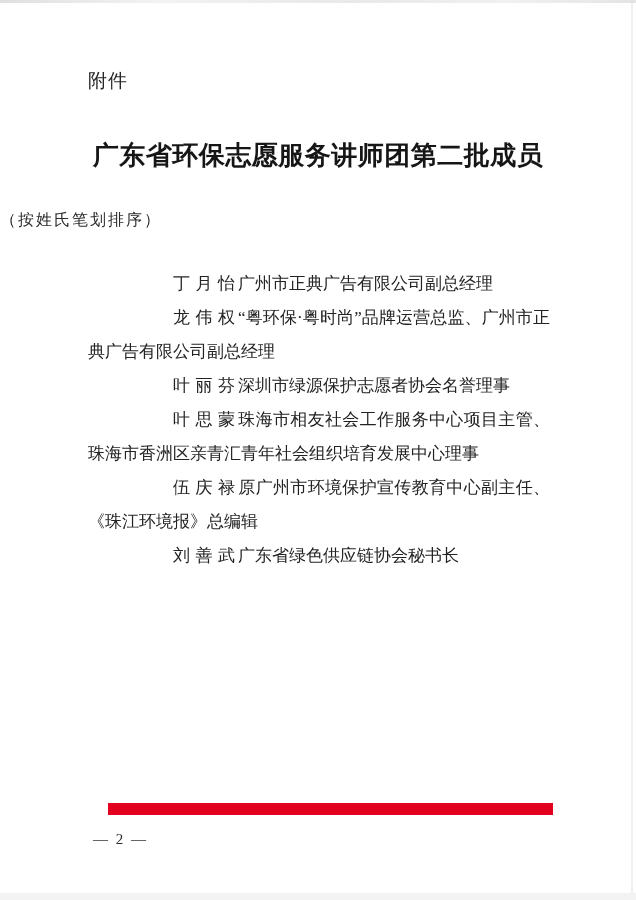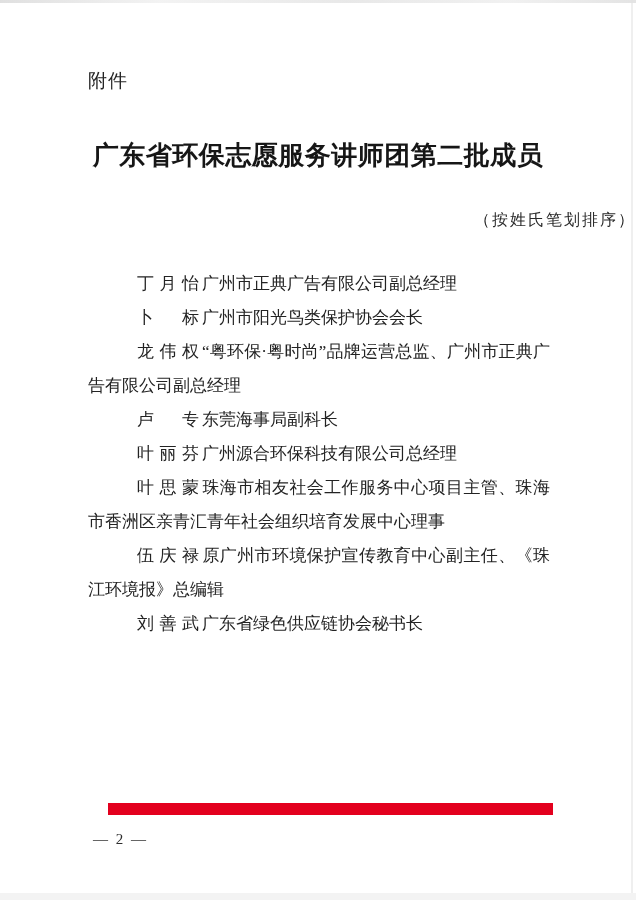--- a/index.html
+++ b/index.html
@@ -35,41 +35,42 @@
     text-align: center;
     font-family: Liberation Sans, sans-serif;
     font-weight: bold;
     font-size: 26px;
     line-height: 39px;
     letter-spacing: 0.5px;
     color: #161616;
   }
   .sort-note {
     position: absolute; left: 0; right: 0; top: 210px;
-    text-align: right;
+    text-align: left;
     font-size: 16px;
     letter-spacing: 2px;
     color: #2a2a2a;
   }
   .members {
     position: absolute; left: 88px; top: 267px; width: 462px;
     font-size: 17px;
     line-height: 34px;
     text-align: justify;
     color: #232323;
   }
   .entry { margin: 0; text-indent: 49px; }
   .entry .name {
     display: inline-block;
     width: 62px;
     margin-right: 3px;
     text-indent: 0;
     text-align: justify;
     text-align-last: justify;
     white-space: nowrap;
+    margin-left: 36px;
   }
   .highlight-bar {
     position: absolute; left: 108px; top: 803px;
     width: 445px; height: 12px;
     background: #e3001e;
   }
   .page-number {
     position: absolute; left: 93px; top: 831px;
     font-size: 15px; letter-spacing: 2px; color: #2d2d2d;
   }
@@ -86,24 +87,22 @@
   <div class="attachment">附件</div>
 
   <div class="title">
     <div>广东省环保志愿服务讲师团第二批成员</div>
   </div>
 
   <div class="sort-note">（按姓氏笔划排序）</div>
 
   <div class="members">
     <p class="entry"><span class="name">丁月怡</span><span>广州市正典广告有限公司副总经理</span></p>
-    <p class="entry"><span class="name">卜　标</span><span>广州市阳光鸟类保护协会会长</span></p>
     <p class="entry"><span class="name">龙伟权</span><span>“粤环保·粤时尚”品牌运营总监、广州市正典广告有限公司副总经理</span></p>
-    <p class="entry"><span class="name">卢　专</span><span>东莞海事局副科长</span></p>
-    <p class="entry"><span class="name">叶丽芬</span><span>广州源合环保科技有限公司总经理</span></p>
+    <p class="entry"><span class="name">叶丽芬</span><span>深圳市绿源保护志愿者协会名誉理事</span></p>
     <p class="entry"><span class="name">叶思蒙</span><span>珠海市相友社会工作服务中心项目主管、珠海市香洲区亲青汇青年社会组织培育发展中心理事</span></p>
     <p class="entry"><span class="name">伍庆禄</span><span>原广州市环境保护宣传教育中心副主任、《珠江环境报》总编辑</span></p>
     <p class="entry"><span class="name">刘善武</span><span>广东省绿色供应链协会秘书长</span></p>
   </div>
 
   <div class="highlight-bar" style="background: rgb(227, 0, 30);"></div>
 
   <div class="page-number">— 2 —</div>
 
 </div>

